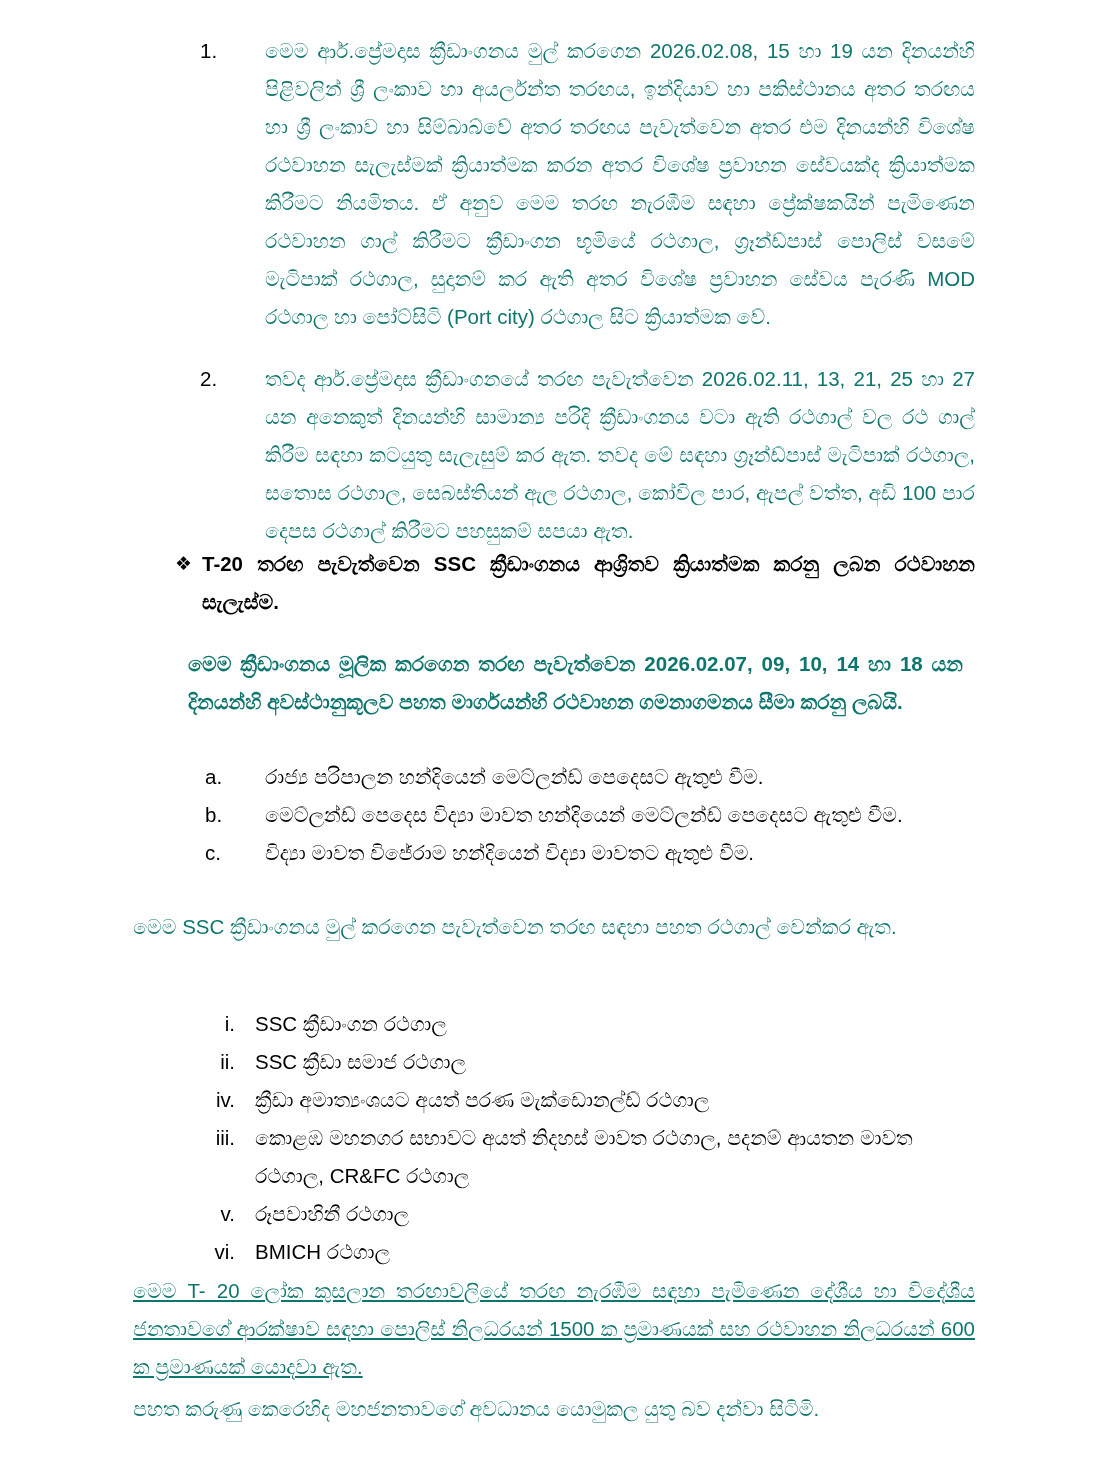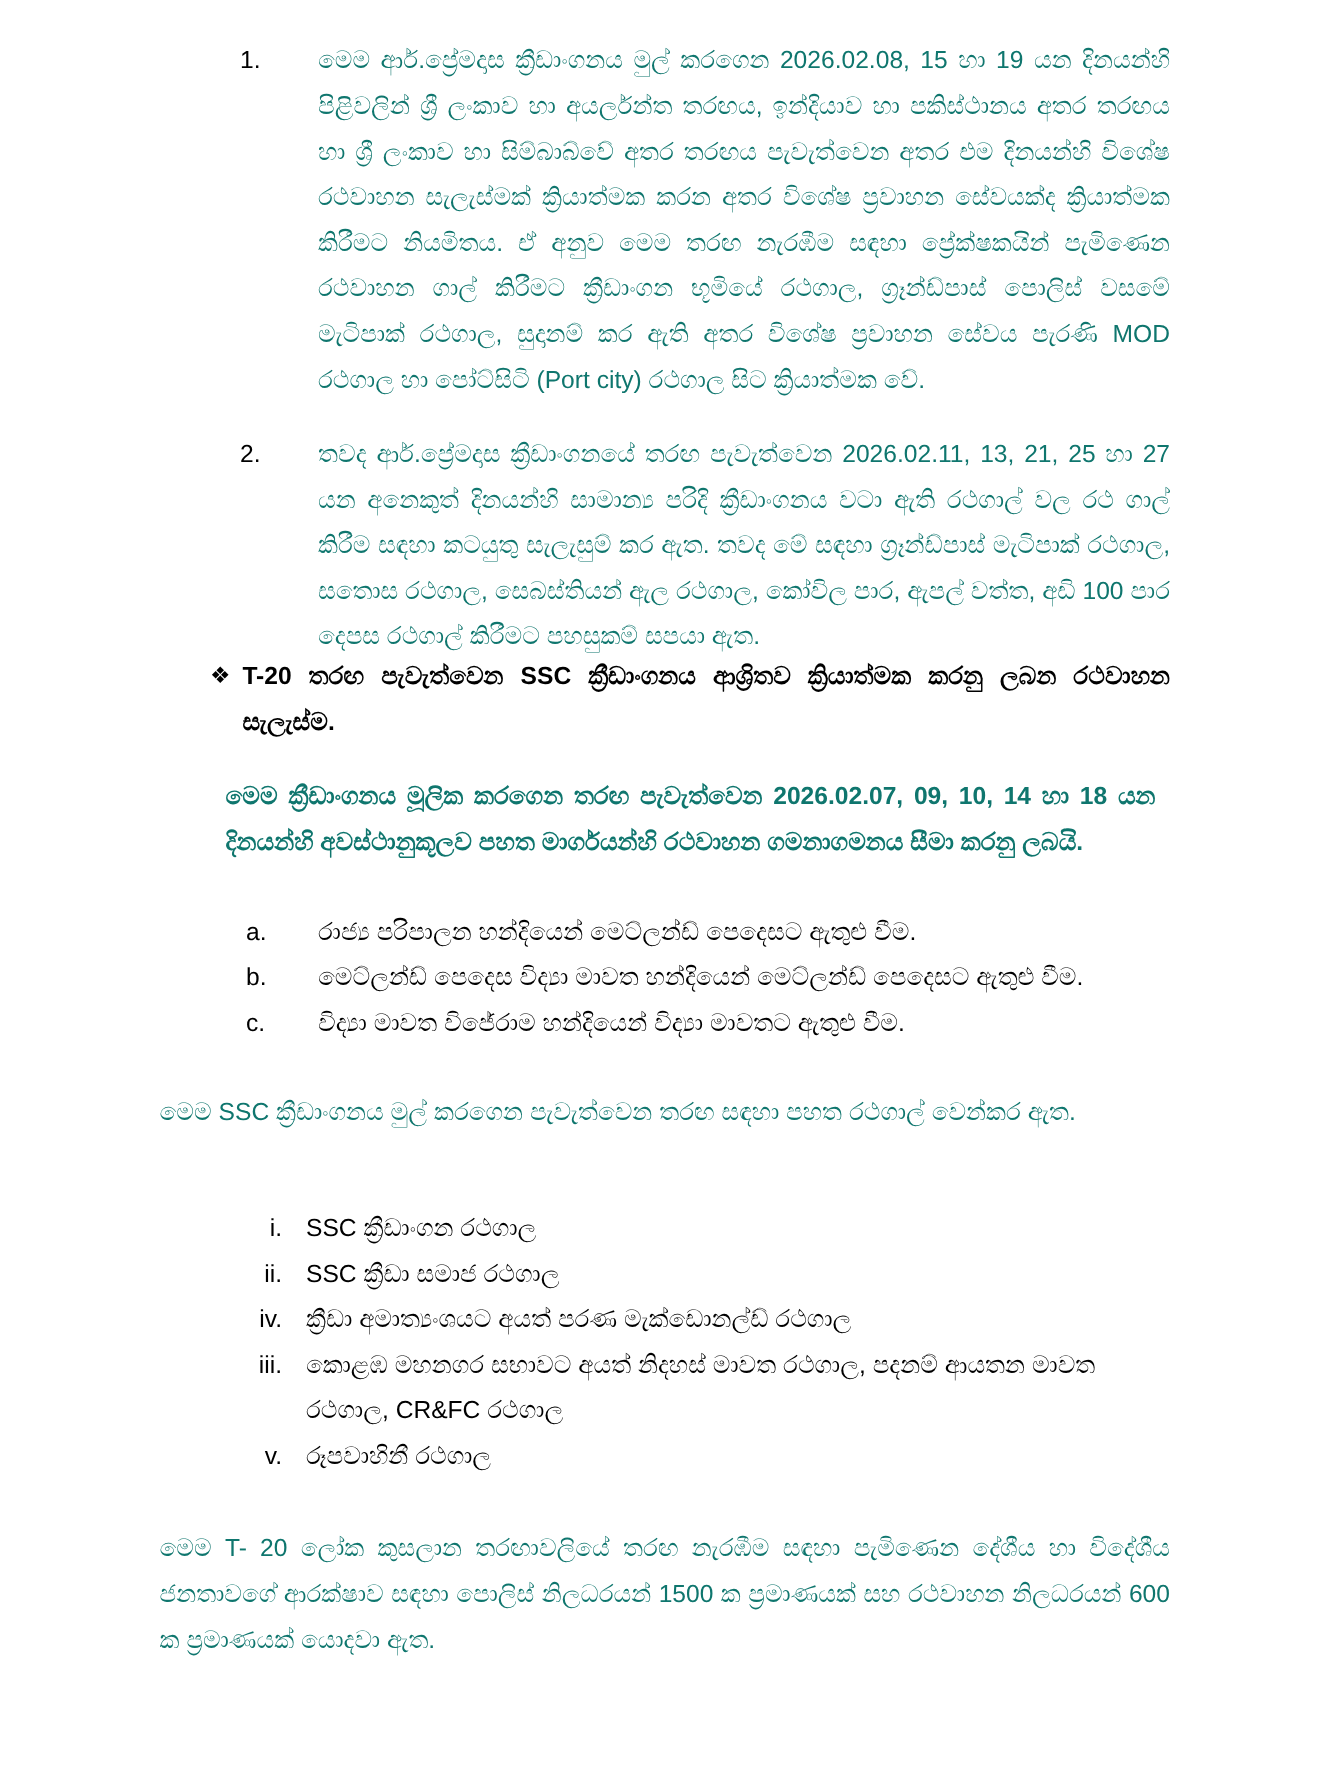--- a/index.html
+++ b/index.html
@@ -189,18 +189,23 @@
       <div class="roman-body">ක්‍රීඩා අමාත්‍යංශයට අයත් පරණ මැක්ඩොනල්ඩ් රථගාල</div>
     </div>
     <div class="roman-item">
       <div class="roman-marker latin">iii.</div>
       <div class="roman-body">කොළඹ මහනගර සභාවට අයත් නිදහස් මාවත රථගාල, පදනම් ආයතන මාවත රථගාල, CR&amp;FC රථගාල</div>
     </div>
     <div class="roman-item">
       <div class="roman-marker latin">v.</div>
       <div class="roman-body">රූපවාහිනී රථගාල</div>
     </div>
-  </div>
-
-  <div class="block para" style="top:1272px; left:133px; width:842px;">මෙම T- 20 ලෝක කුසලාන තරඟාවලියේ තරඟ නැරඹීම සඳහා පැමිණෙන දේශීය හා විදේශීය ජනතාවගේ ආරක්ෂාව සඳහා පොලිස් නිලධරයන් 1500 ක ප්‍රමාණයක් සහ රථවාහන නිලධරයන් 600 ක ප්‍රමාණයක් යොදවා ඇත.</div>
-
+    <div class="roman-item">
+      <div class="roman-marker latin">vi.</div>
+      <div class="roman-body">BMICH රථගාල</div>
+    </div>
+  </div>
+
+  <div class="block para" style="top:1272px; left:133px; width:842px;text-decoration:underline;">මෙම T- 20 ලෝක කුසලාන තරඟාවලියේ තරඟ නැරඹීම සඳහා පැමිණෙන දේශීය හා විදේශීය ජනතාවගේ ආරක්ෂාව සඳහා පොලිස් නිලධරයන් 1500 ක ප්‍රමාණයක් සහ රථවාහන නිලධරයන් 600 ක ප්‍රමාණයක් යොදවා ඇත.</div>
+
+  <div class="block para" style="top:1390px; left:133px; width:842px; text-align:left;">පහත කරුණු කෙරෙහිද මහජනතාවගේ අවධානය යොමුකල යුතු බව දන්වා සිටිමි.</div>
 
 </div>
 
 </body></html>

